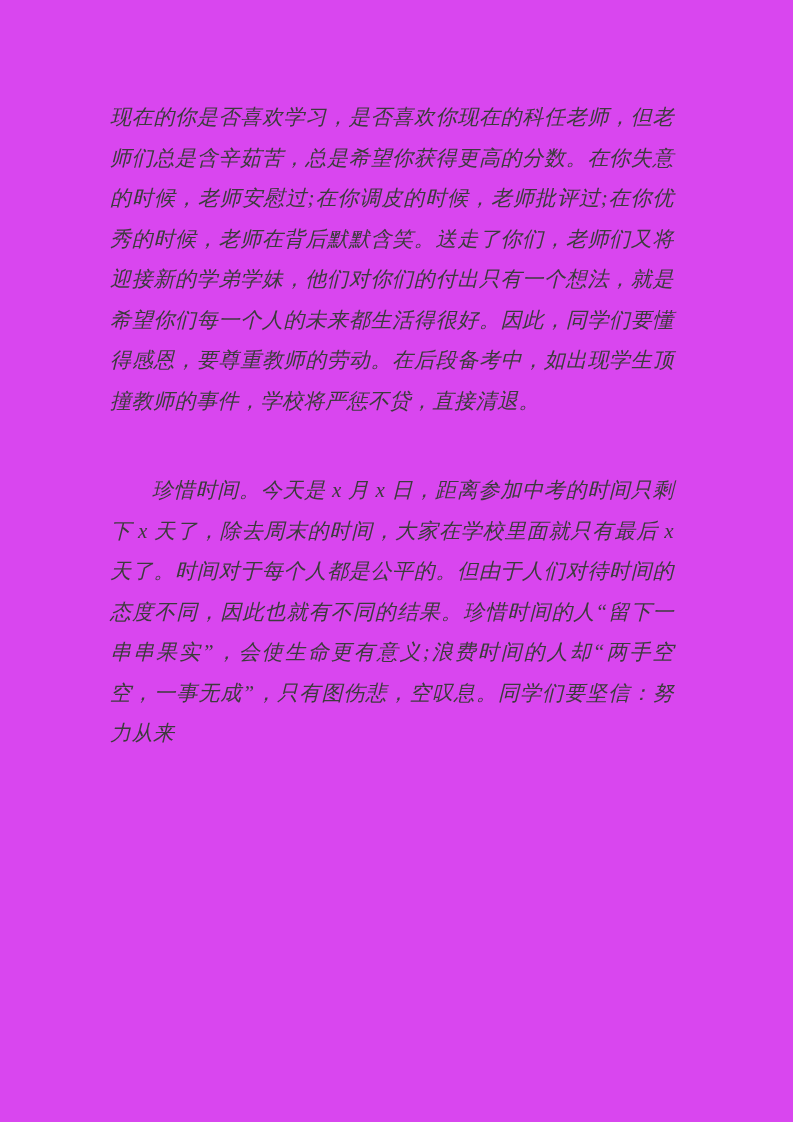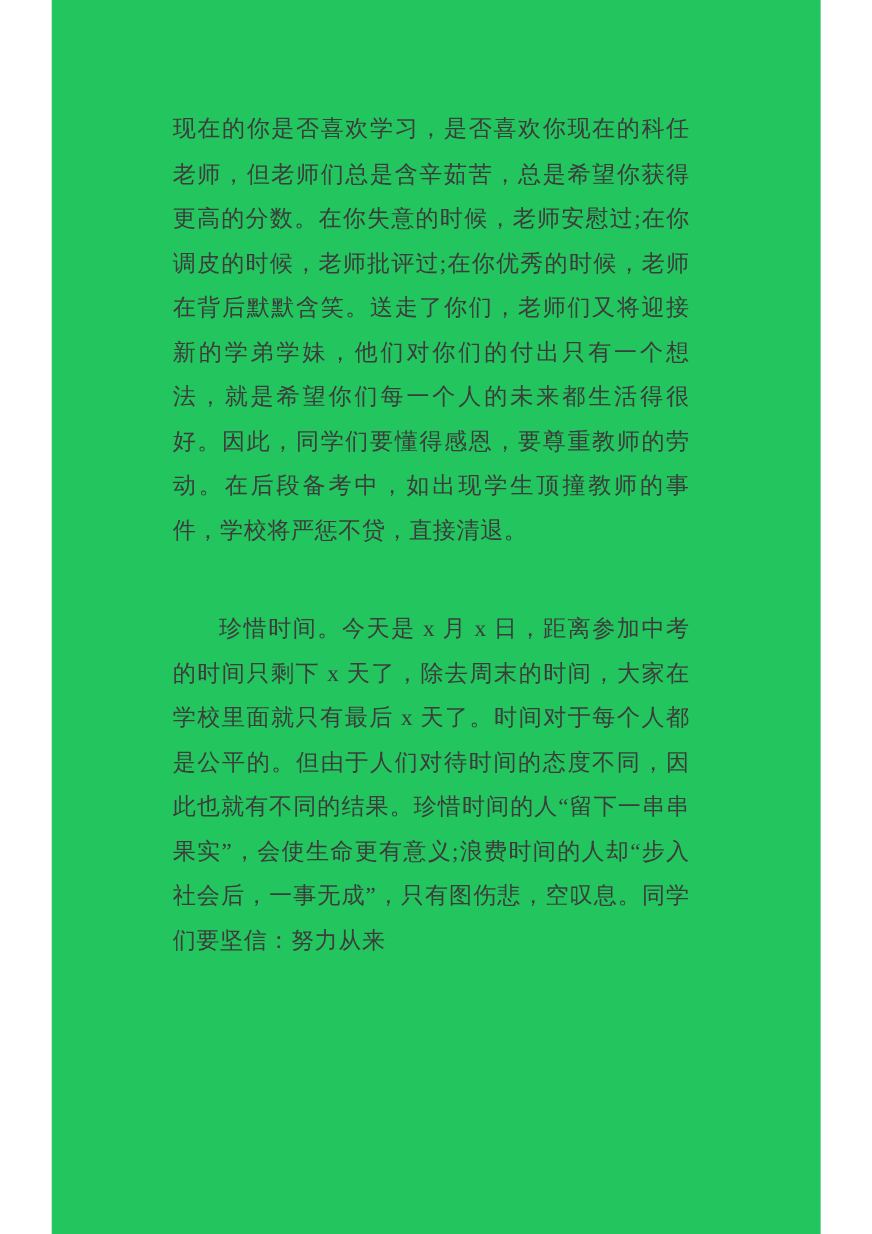--- a/index.html
+++ b/index.html
@@ -2,28 +2,29 @@
 <html lang="zh"><head>
 <meta charset="utf-8">
 <style>
   html, body {
     margin: 0;
     padding: 0;
     background: #ffffff;
   }
   .page {
     position: relative;
-    width: 699px;
+    width: 793px;
     height: 1122px;
     margin: 0 auto;
-    background: #22c55e;
+    background: #d946ef;
     overflow: hidden;
     box-sizing: border-box;
     padding: 97px 119px 0 110px;
     font-family: "Liberation Serif", "DejaVu Serif", serif;
+    font-style: italic;
   }
   .para {
     margin: 0 0 49px 0;
     font-size: 21px;
     line-height: 40.5px;
     color: #3c3c3c;
     text-align: justify;
     text-justify: inter-ideograph;
     letter-spacing: 0.5px;
     font-weight: 400;
@@ -34,14 +35,14 @@
   }
   .para:last-child {
     margin-bottom: 0;
   }
 </style>
 </head>
 <body>
 
 <div class="page">
   <p class="para">现在的你是否喜欢学习，是否喜欢你现在的科任老师，但老师们总是含辛茹苦，总是希望你获得更高的分数。在你失意的时候，老师安慰过;在你调皮的时候，老师批评过;在你优秀的时候，老师在背后默默含笑。送走了你们，老师们又将迎接新的学弟学妹，他们对你们的付出只有一个想法，就是希望你们每一个人的未来都生活得很好。因此，同学们要懂得感恩，要尊重教师的劳动。在后段备考中，如出现学生顶撞教师的事件，学校将严惩不贷，直接清退。</p>
-  <p class="para indent">珍惜时间。今天是 x 月 x 日，距离参加中考的时间只剩下 x 天了，除去周末的时间，大家在学校里面就只有最后 x 天了。时间对于每个人都是公平的。但由于人们对待时间的态度不同，因此也就有不同的结果。珍惜时间的人“留下一串串果实”，会使生命更有意义;浪费时间的人却“步入社会后，一事无成”，只有图伤悲，空叹息。同学们要坚信：努力从来</p>
+  <p class="para indent">珍惜时间。今天是 x 月 x 日，距离参加中考的时间只剩下 x 天了，除去周末的时间，大家在学校里面就只有最后 x 天了。时间对于每个人都是公平的。但由于人们对待时间的态度不同，因此也就有不同的结果。珍惜时间的人“留下一串串果实”，会使生命更有意义;浪费时间的人却“两手空空，一事无成”，只有图伤悲，空叹息。同学们要坚信：努力从来</p>
 </div>
 
 </body></html>

